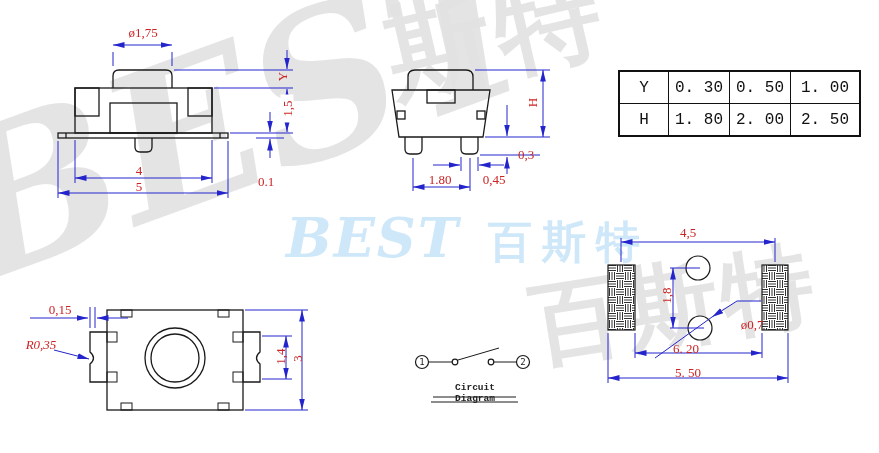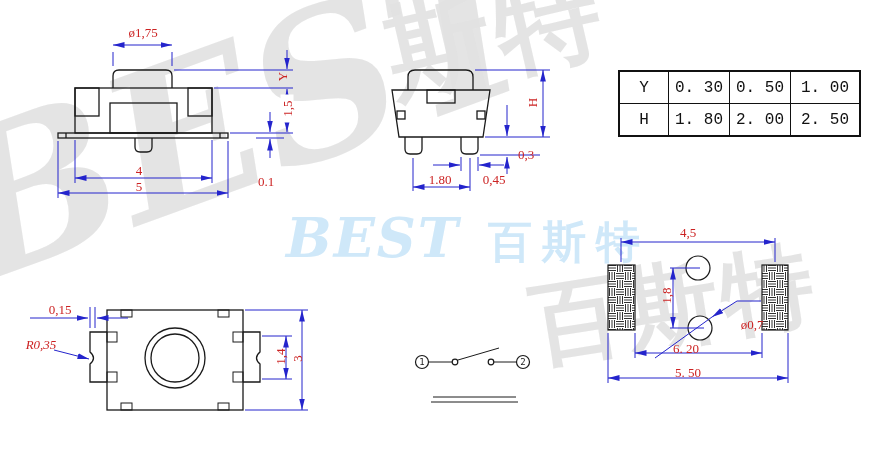--- a/index.html
+++ b/index.html
@@ -205,20 +205,21 @@
   <div class="dim rot" style="left:288px;top:352px;width:18px;">3</div>
 
   <div class="dim" style="left:668px;top:226px;width:40px;">4,5</div>
   <div class="dim rot" style="left:652px;top:289px;width:28px;">1,8</div>
   <div class="dim" style="left:731px;top:286px;width:42px;margin-top:32px;">ø0,7</div>
   <div class="dim" style="left:664px;top:342px;width:44px;">6. 20</div>
   <div class="dim" style="left:666px;top:366px;width:44px;">5. 50</div>
 
   <div class="tnum" style="left:415.5px;top:355.5px;">1</div>
   <div class="tnum" style="left:516.5px;top:355.5px;">2</div>
+  <div class="cap">Circuit Diagram</div>
 
   <div class="spec">
     <table>
       <tbody>
           <tr>
         <td class="c0">Y</td>
         <td class="c1">0. 30</td>
         <td class="c2">0. 50</td>
         <td class="c3">1. 00</td>
       </tr>

